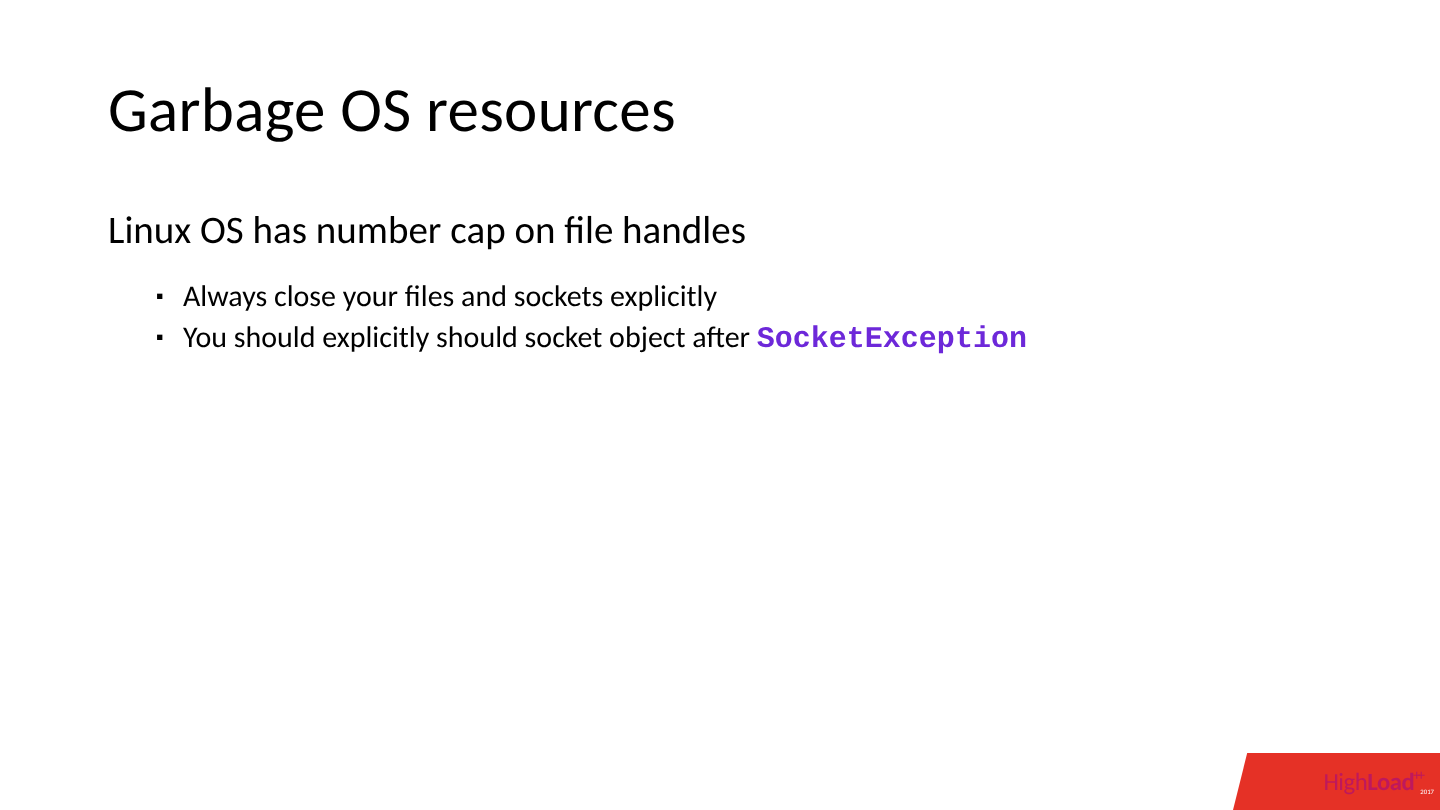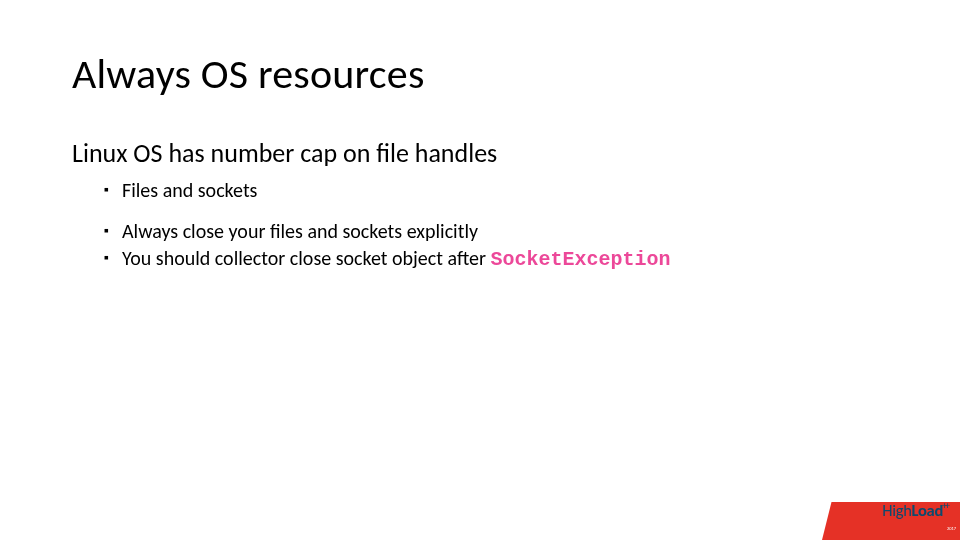--- a/index.html
+++ b/index.html
@@ -52,21 +52,21 @@
       content: "▪";
       position: absolute;
       left: 0;
       top: 0;
       font-size: 14px;
       line-height: 1.9;
       color: #000000;
     }
     .code-inline {
       font-family: 'Courier New', Courier, monospace;
-      color: #ec4899;
+      color: #6d28d9;
       font-weight: bold;
       text-align: right;
     }
     .logo {
       position: absolute;
       right: 0;
       bottom: 0;
     }
     .logo-shape {
       position: relative;
@@ -87,22 +87,22 @@
       position: absolute;
       right: 0;
       bottom: 0;
       width: 20px;
       height: 38px;
       background: #e53126;
     }
     .logo-text {
       position: absolute;
       right: 12px;
-      bottom: 21px;
-      color: #0c4a6e;
+      bottom: 9px;
+      color: #be185d;
       font-size: 16.5px;
       font-weight: 300;
       letter-spacing: -0.3px;
       z-index: 2;
       white-space: nowrap;
     }
     .logo-light {
       font-weight: 300;
     }
     .logo-bold {
@@ -123,31 +123,30 @@
       color: #ffffff;
       font-size: 4.5px;
       z-index: 2;
       letter-spacing: 0;
     }
   </style>
 </head>
 <body>
 
 <div class="slide">
-  <h1 class="title">Always OS resources</h1>
+  <h1 class="title">Garbage OS resources</h1>
 
   <div class="section-heading">Linux OS has number cap on file handles</div>
 
   <ul class="bullet-list">
-    <li><span>Files and sockets</span></li>
   </ul>
 
   <ul class="bullet-list">
     <li><span>Always close your files and sockets explicitly</span></li>
-    <li><span>You should collector close socket object after </span><span class="code-inline">SocketException</span></li>
+    <li><span>You should explicitly should socket object after </span><span class="code-inline">SocketException</span></li>
   </ul>
 </div>
 
 <div class="logo">
   <div class="logo-shape">
     <div class="logo-parallelogram"></div>
     <div class="logo-fill"></div>
     <div class="logo-text">
       <span class="logo-light">High</span><span class="logo-bold">Load</span><span class="logo-plus">++</span>
     </div>

